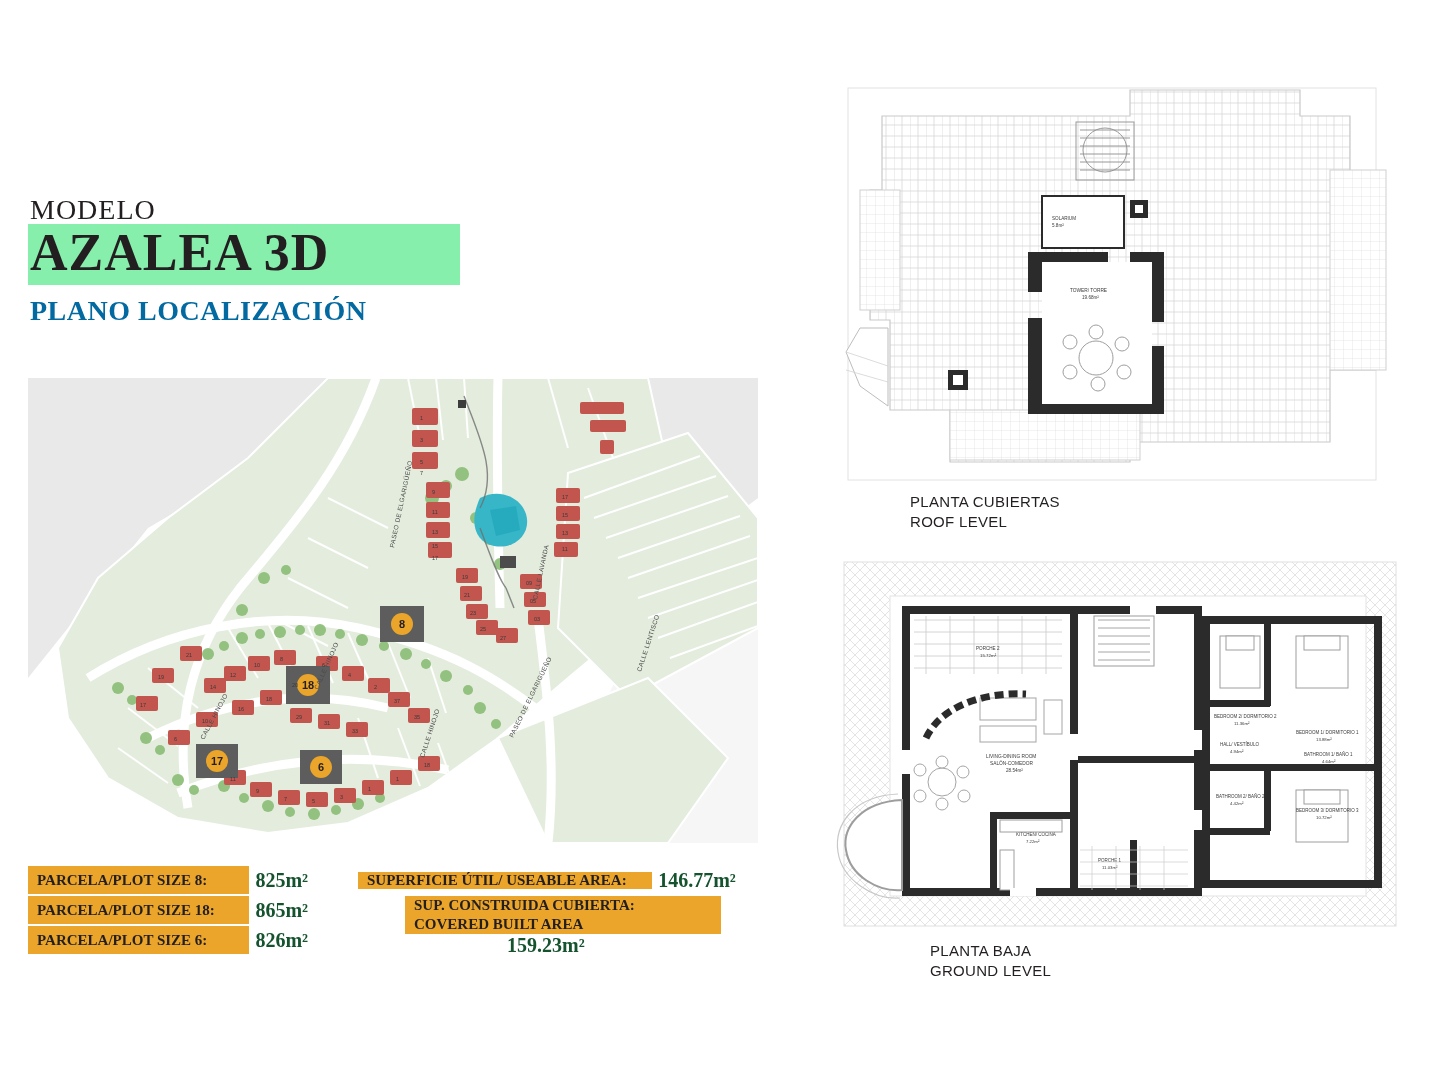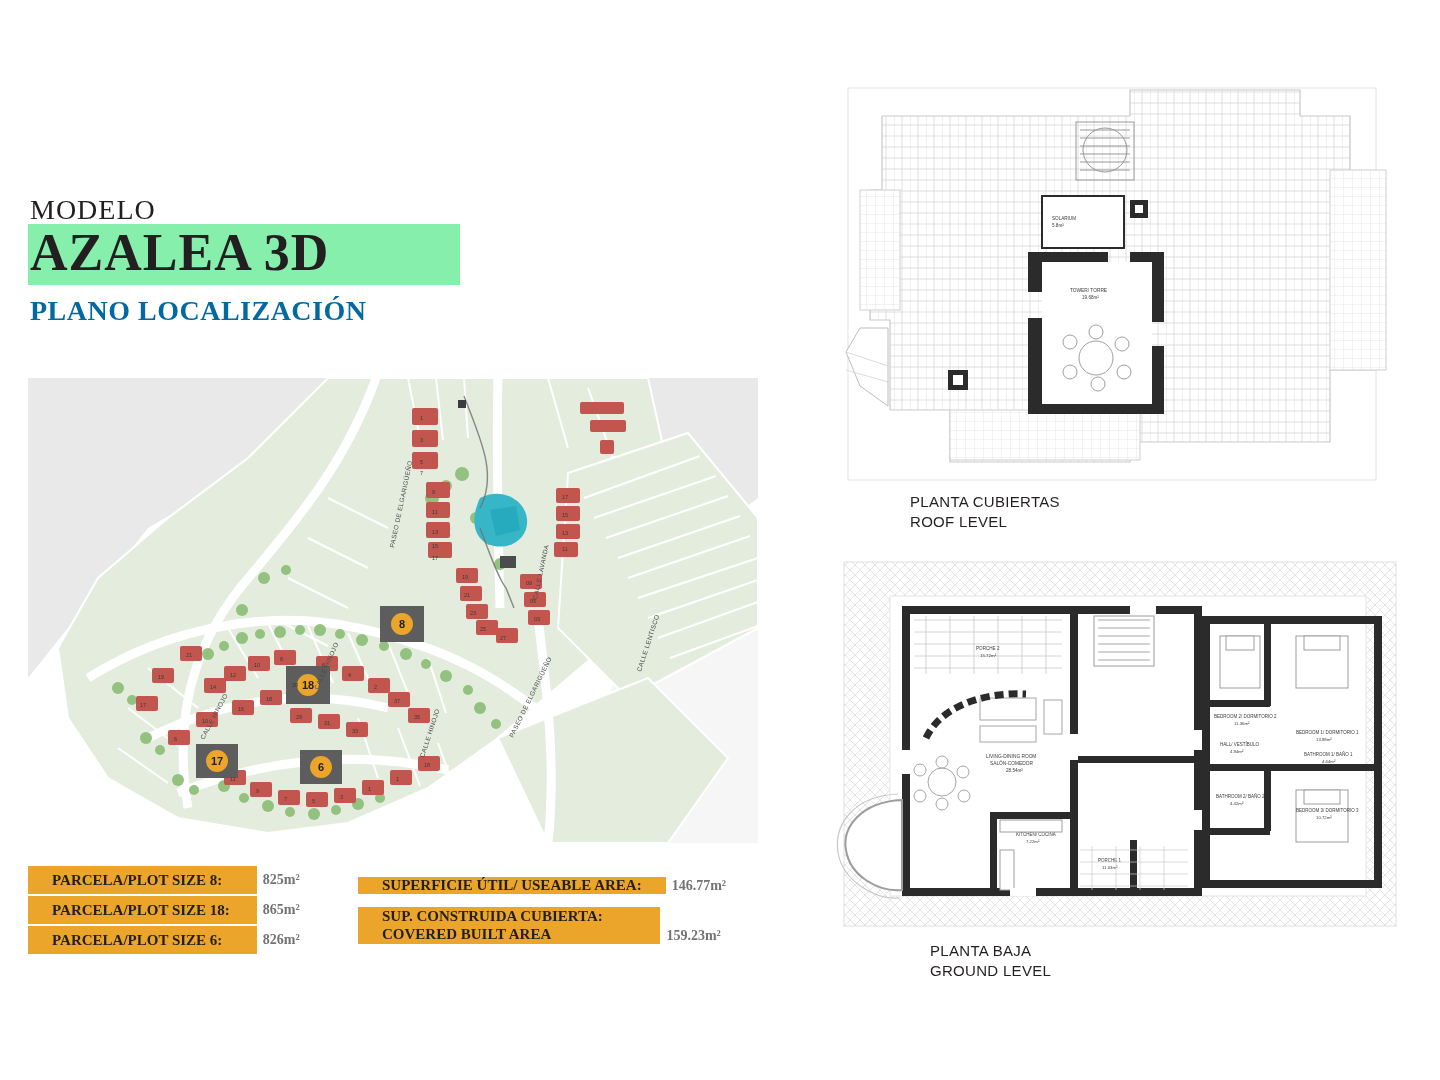--- a/index.html
+++ b/index.html
@@ -50,36 +50,36 @@
 
   .row{
     display:flex;align-items:stretch;
     border-bottom:2px solid #ffffff;
     height:28px;
   }
   .cell-lab{
     background:#eaa52a;color:#231f20;
     font-weight:bold;font-size:15px;
     display:flex;align-items:center;
-    padding:0 24px;white-space:nowrap;
+    padding:0 9px;white-space:nowrap;
   }
   .cell-val{
-    background:#ffffff;color:#737373;
-    font-weight:bold;font-size:14px;
+    background:#ffffff;color:#14532d;
+    font-weight:bold;font-size:20px;
     display:flex;align-items:center;
     padding:0 6px;white-space:nowrap;
   }
   .tbl-left .cell-lab{width:226px;}
   .tbl-left .cell-val{width:74px;}
 
-  .rowR{display:flex;align-items:flex-end;border-bottom:2px solid #fff;}
+  .rowR{display:flex;align-items:center;border-bottom:2px solid #fff;}
   .rowR .cell-lab{width:298px;}
   .rowR .cell-val{width:112px;justify-content:flex-start;}
   .r1{height:28px;}
-  .r2{height:48px;}
+  .r2{height:48px;flex-direction:column;}
   .cell-lab.two-line{
     flex-direction:column;align-items:flex-start;justify-content:center;
     line-height:1.25;
   }
 
   
   .plan-roof{position:absolute;left:830px;top:70px;width:580px;height:420px;}
   .plan-ground{position:absolute;left:830px;top:550px;width:580px;height:400px;}
   .plan-caption{
     position:absolute;

